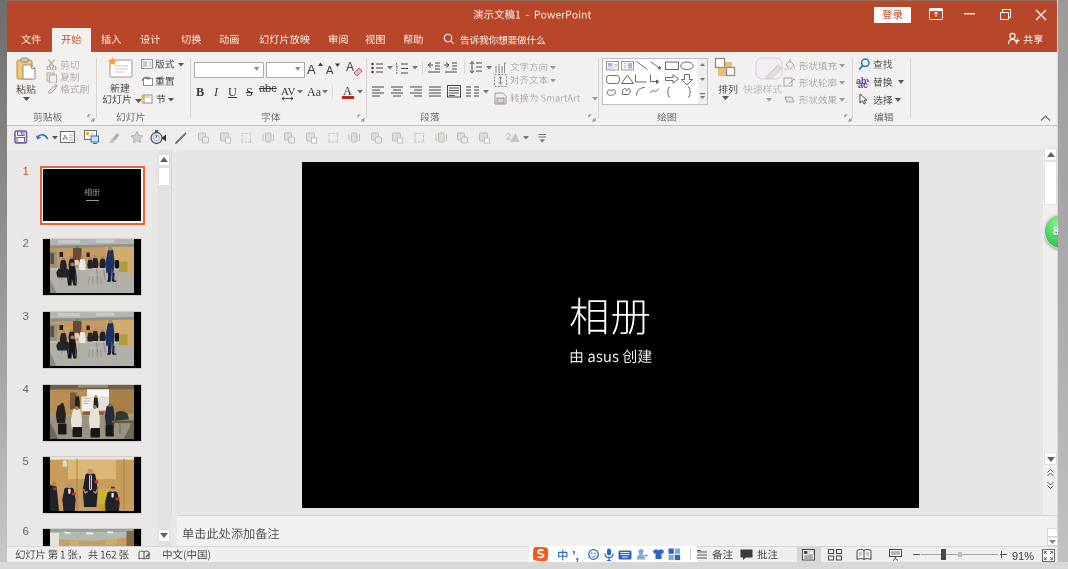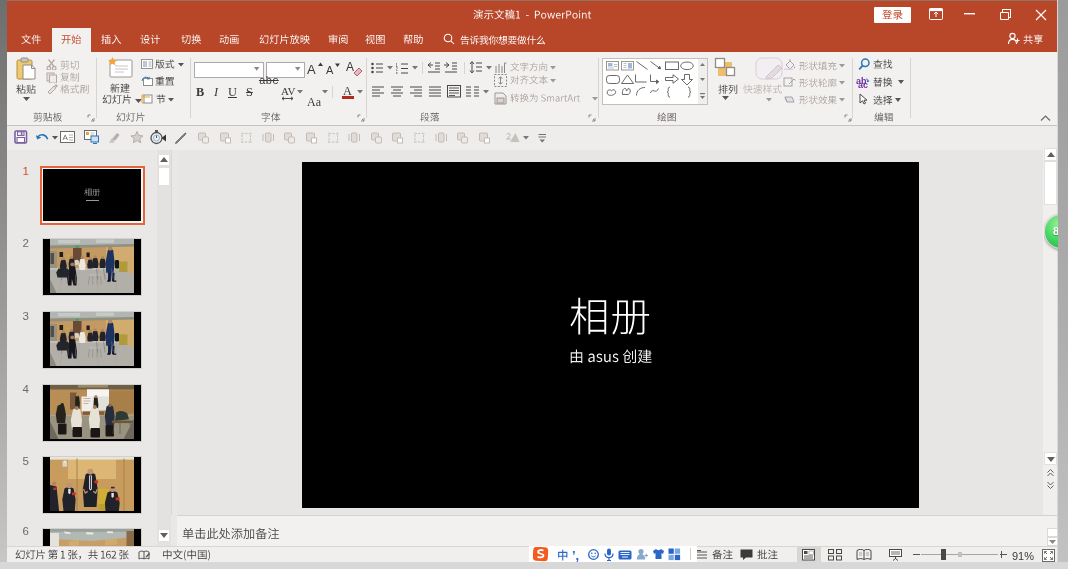--- a/index.html
+++ b/index.html
@@ -185,30 +185,30 @@
     <path d="M28 2.5h5L30.5 6z" fill="#3b3a39"></path>
   </svg>
 <svg style="position:absolute;left:346px;top:60px;" width="16" height="16" viewBox="0 0 16 16">
     <text x="0" y="11" font-size="12" fill="#3b3a39" font-family="Liberation Sans">A</text>
     <path d="M8 13 13 8l3 3-5 5z" fill="#e8b7c0" stroke="#b06070"></path>
   </svg>
 <div style="font-family:'Liberation Serif',serif;position:absolute;color:#3b3a39;font-size:12.3px;left:196px;top:85px;font-weight:bold">B</div>
 <div style="font-family:'Liberation Serif',serif;position:absolute;color:#3b3a39;font-size:12.3px;left:214px;top:85px;font-style:italic">I</div>
 <div style="font-family:'Liberation Serif',serif;position:absolute;color:#3b3a39;font-size:12.3px;left:228px;top:85px;text-decoration:underline">U</div>
 <div style="font-family:'Liberation Serif',serif;position:absolute;color:#3b3a39;font-size:12.3px;left:246px;top:85px;text-decoration:line-through">S</div>
-<div style="font-family:Liberation Mono, monospace;position:absolute;color:#3b3a39;font-size:12.3px;left:259px;top:75px;font-size:11px;text-decoration:line-through">abc</div>
+<div style="font-family:Liberation Sans, sans-serif;position:absolute;color:#3b3a39;font-size:12.3px;left:259px;top:82px;font-size:11px;text-decoration:line-through">abc</div>
 <div style="font-family:'Liberation Serif',serif;position:absolute;color:#3b3a39;font-size:12.3px;left:281px;top:85px;font-size:11px">AV</div>
 <svg style="position:absolute;left:281px;top:96px;" width="15" height="5" viewBox="0 0 15 5">
     <path d="M1 2.5h11" stroke="#3b3a39" stroke-width="0.9"></path>
     <path d="M3 0.8 1 2.5l2 1.7M10 0.8l2 1.7-2 1.7" fill="none" stroke="#3b3a39" stroke-width="0.9"></path>
   </svg>
 <svg style="position:absolute;left:297px;top:90px;" width="6" height="4" viewBox="0 0 6 4">
     <path d="M0 0h6L3 3.5z" fill="#777"></path>
   </svg>
-<div style="font-family:'Liberation Serif',serif;position:absolute;color:#3b3a39;font-size:12.3px;left:307px;top:95px;font-size:12px">Aa</div>
+<div style="font-family:'Liberation Serif',serif;position:absolute;color:#3b3a39;font-size:12.3px;left:307px;top:85px;font-size:12px">Aa</div>
 <svg style="position:absolute;left:322px;top:90px;" width="6" height="4" viewBox="0 0 6 4">
     <path d="M0 0h6L3 3.5z" fill="#777"></path>
   </svg>
 <div style="position:absolute;left:332px;top:86px;width:1px;height:12px;background:#d8d4d1"></div>
 <div style="font-family:'Liberation Serif',serif;position:absolute;color:#3b3a39;font-size:12.3px;left:343px;top:84px;font-size:12.3px">A</div>
 <div style="position:absolute;left:342px;top:96px;width:12px;height:3px;background:#b02a1e"></div>
 <svg style="position:absolute;left:357px;top:90px;" width="6" height="4" viewBox="0 0 6 4">
     <path d="M0 0h6L3 3.5z" fill="#777"></path>
   </svg>
 <svg style="position:absolute;left:260.2px;top:111.2px" width="22" height="15" viewBox="0 0 22 15">

